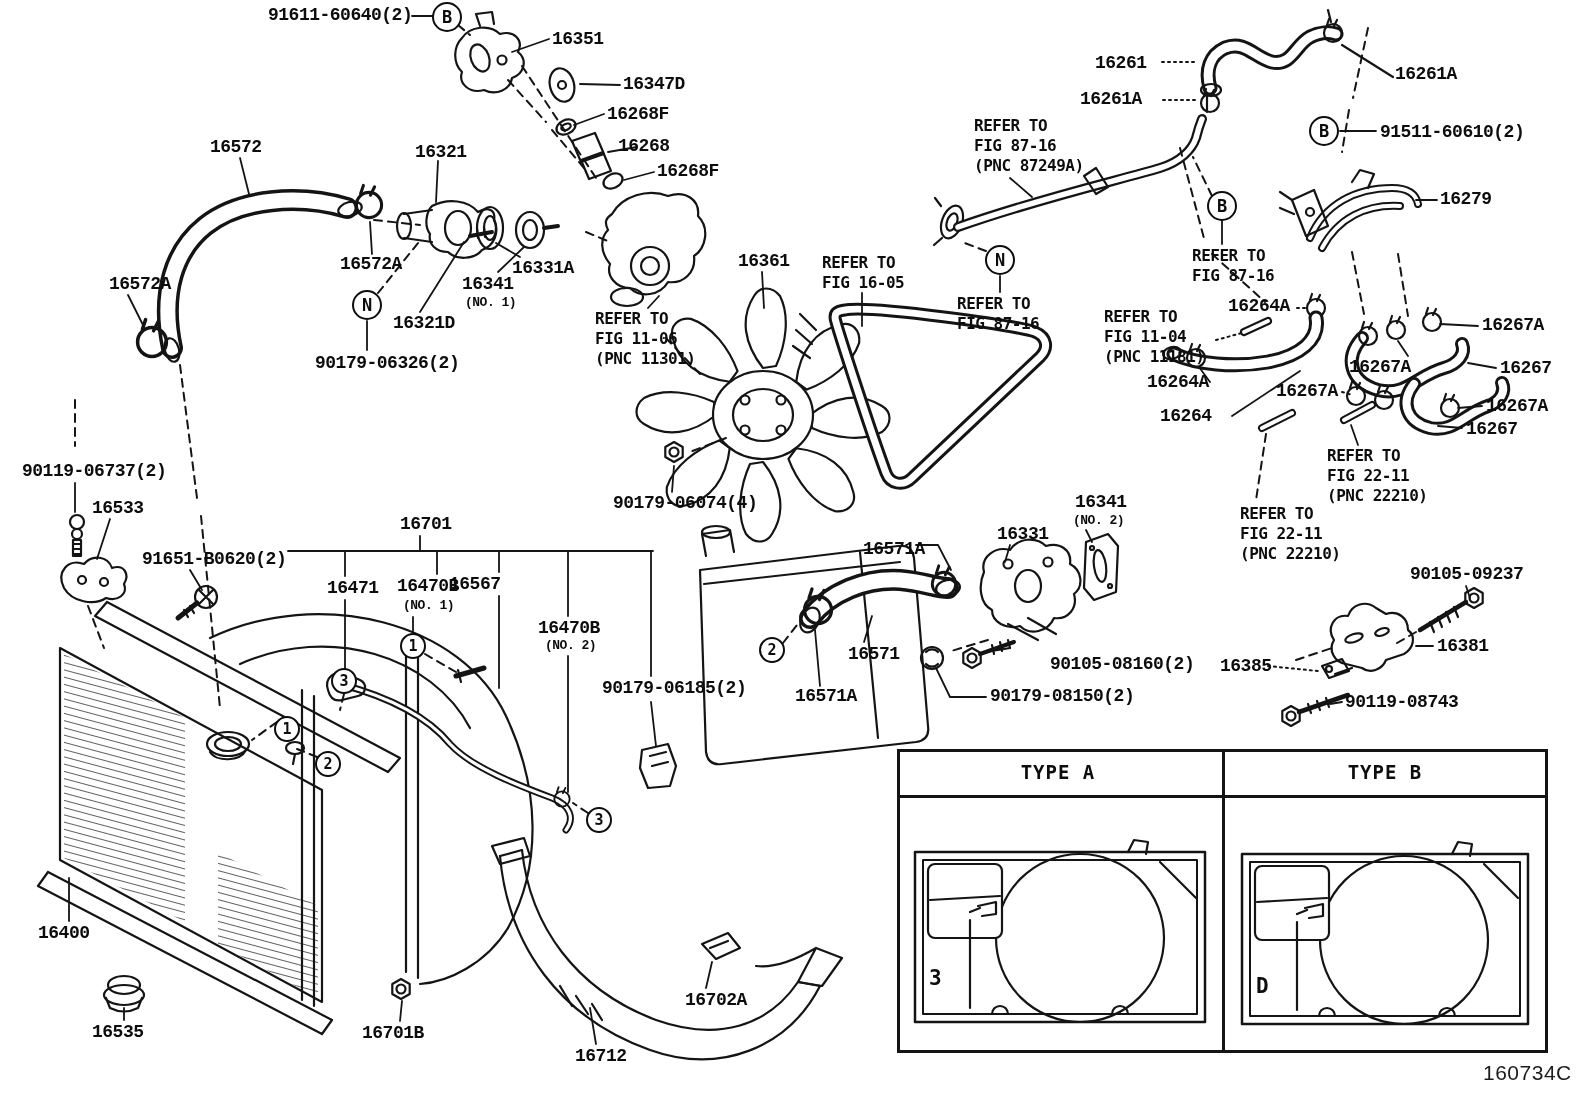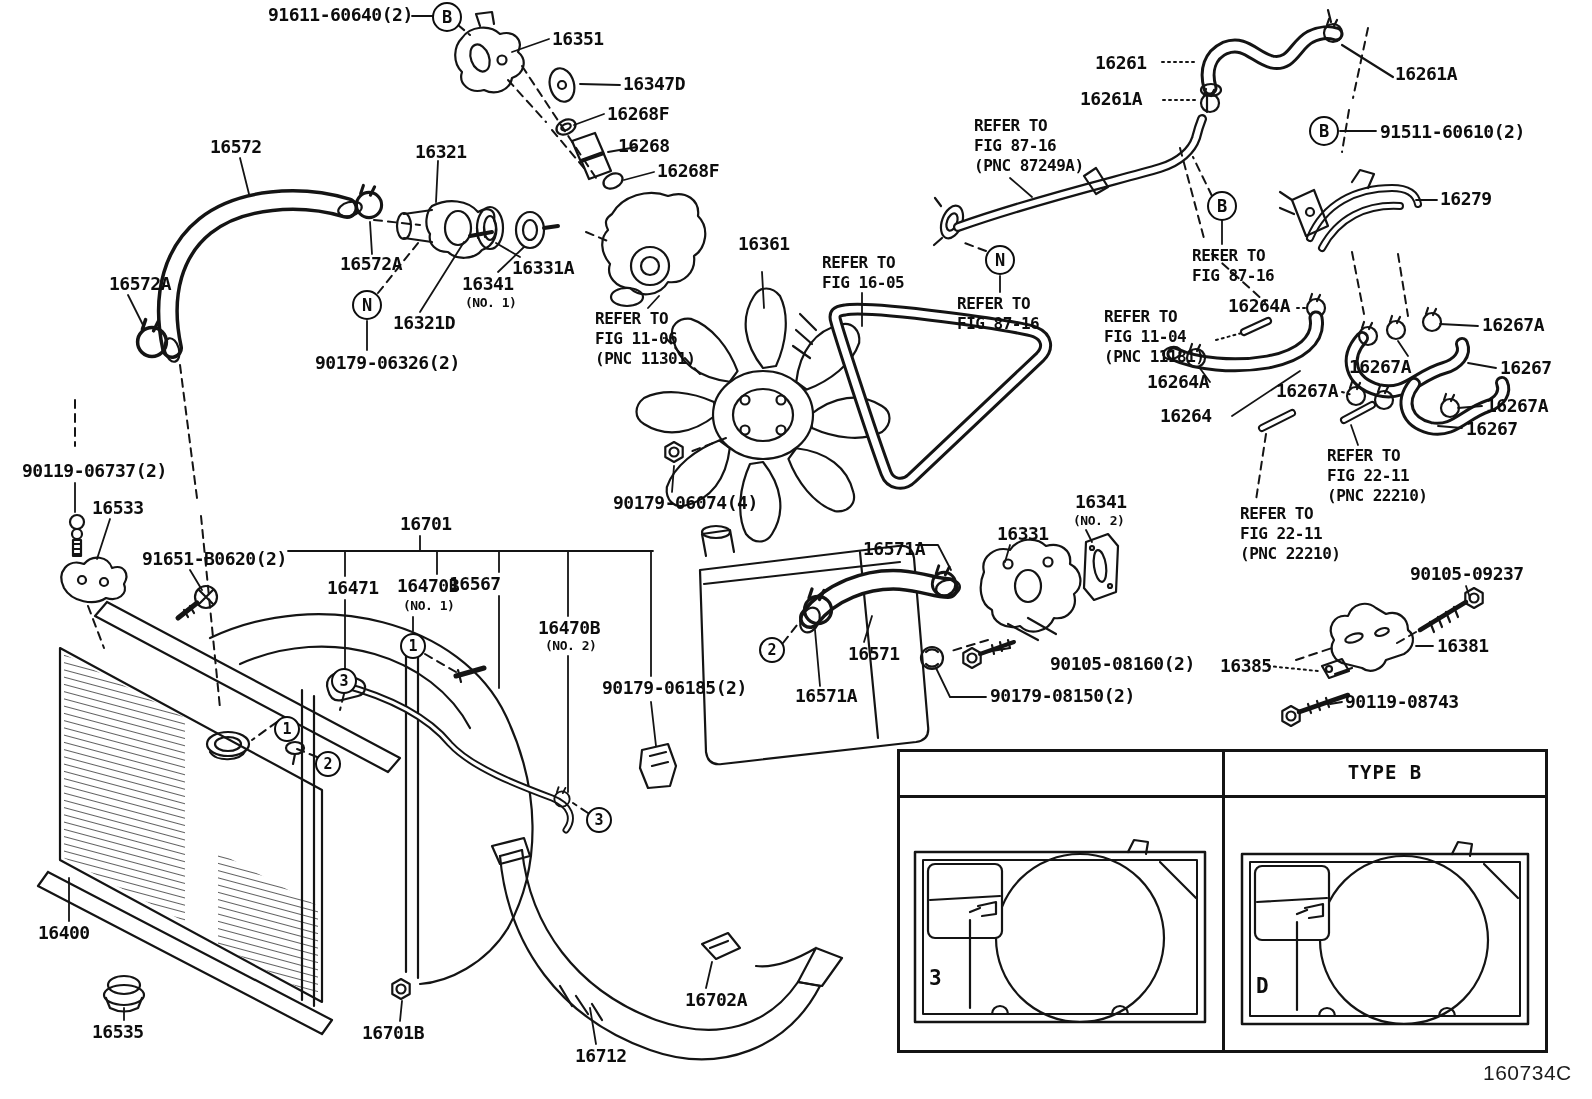--- a/index.html
+++ b/index.html
@@ -6,21 +6,21 @@
   html,body { background:#e8e8e8; }
   #stage {
     position:relative; width:1592px; height:1099px;
     background:#ffffff; overflow:hidden;
     font-family:"DejaVu Sans Mono","Liberation Mono",monospace;
     color:#0d0d0d;
   }
   #lineart { position:absolute; left:0; top:0; z-index:1; }
   .pl {
     position:absolute; z-index:3; white-space:nowrap;
-    font-size:18px; font-weight:bold; letter-spacing:-0.5px; line-height:20px;
+    font-size:18px; font-weight:bold; letter-spacing:-0.5px; line-height:20px;font-family:Liberation Mono, monospace;
   }
   .pl.sm { font-size:13px; letter-spacing:-0.5px; }
   .ref {
     position:absolute; z-index:3; white-space:nowrap;
     font-size:16px; font-weight:bold; line-height:20px; letter-spacing:-0.5px;
   }
   .co {
     position:absolute; z-index:3; width:26px; height:26px;
     border:2px solid #0d0d0d; border-radius:50%; background:#fff;
     text-align:center; line-height:23px; font-size:15px; font-weight:bold;
@@ -347,21 +347,21 @@
 <div class="pl" style="left:657px;top:161px">16268F</div>
 <div class="pl" style="left:210px;top:137px">16572</div>
 <div class="pl" style="left:415px;top:142px">16321</div>
 <div class="pl" style="left:340px;top:254px">16572A</div>
 <div class="pl" style="left:109px;top:274px">16572A</div>
 <div class="pl" style="left:512px;top:258px">16331A</div>
 <div class="pl" style="left:462px;top:274px">16341</div>
 <div class="pl sm" style="left:465px;top:293px">(NO. 1)</div>
 <div class="pl" style="left:393px;top:313px">16321D</div>
 <div class="pl" style="left:315px;top:353px">90179-06326(2)</div>
-<div class="pl" style="left:738px;top:234px">16361</div>
+<div class="pl" style="left:738px;top:251px">16361</div>
 <div class="pl" style="left:613px;top:493px">90179-06074(4)</div>
 <div class="pl" style="left:1095px;top:53px">16261</div>
 <div class="pl" style="left:1080px;top:89px">16261A</div>
 <div class="pl" style="left:1395px;top:64px">16261A</div>
 <div class="pl" style="left:1380px;top:122px">91511-60610(2)</div>
 <div class="pl" style="left:1440px;top:189px">16279</div>
 <div class="pl" style="left:1228px;top:296px">16264A</div>
 <div class="pl" style="left:1482px;top:315px">16267A</div>
 <div class="pl" style="left:1147px;top:372px">16264A</div>
 <div class="pl" style="left:1349px;top:357px">16267A</div>
@@ -446,19 +446,20 @@
 <div class="co" style="left:331px;top:668px">3</div>
 <div class="co" style="left:274px;top:716px">1</div>
 <div class="co" style="left:315px;top:751px">2</div>
 <div class="co" style="left:759px;top:637px">2</div>
 <div class="co" style="left:586px;top:807px">3</div>
 
 <div id="typebox">
   <div class="hdr"></div>
   <div class="vdiv"></div>
 </div>
+<div class="typelabel" style="left:897px;width:322px;top:761px">TYPE A</div>
 <div class="typelabel" style="left:1222px;width:326px;top:761px">TYPE B</div>
 <div class="cellmark" style="left:929px;top:966px">3</div>
 <div class="cellmark" style="left:1256px;top:974px">D</div>
 
 <div id="figcode">160734C</div>
 
 </div>
 
 </body></html>

